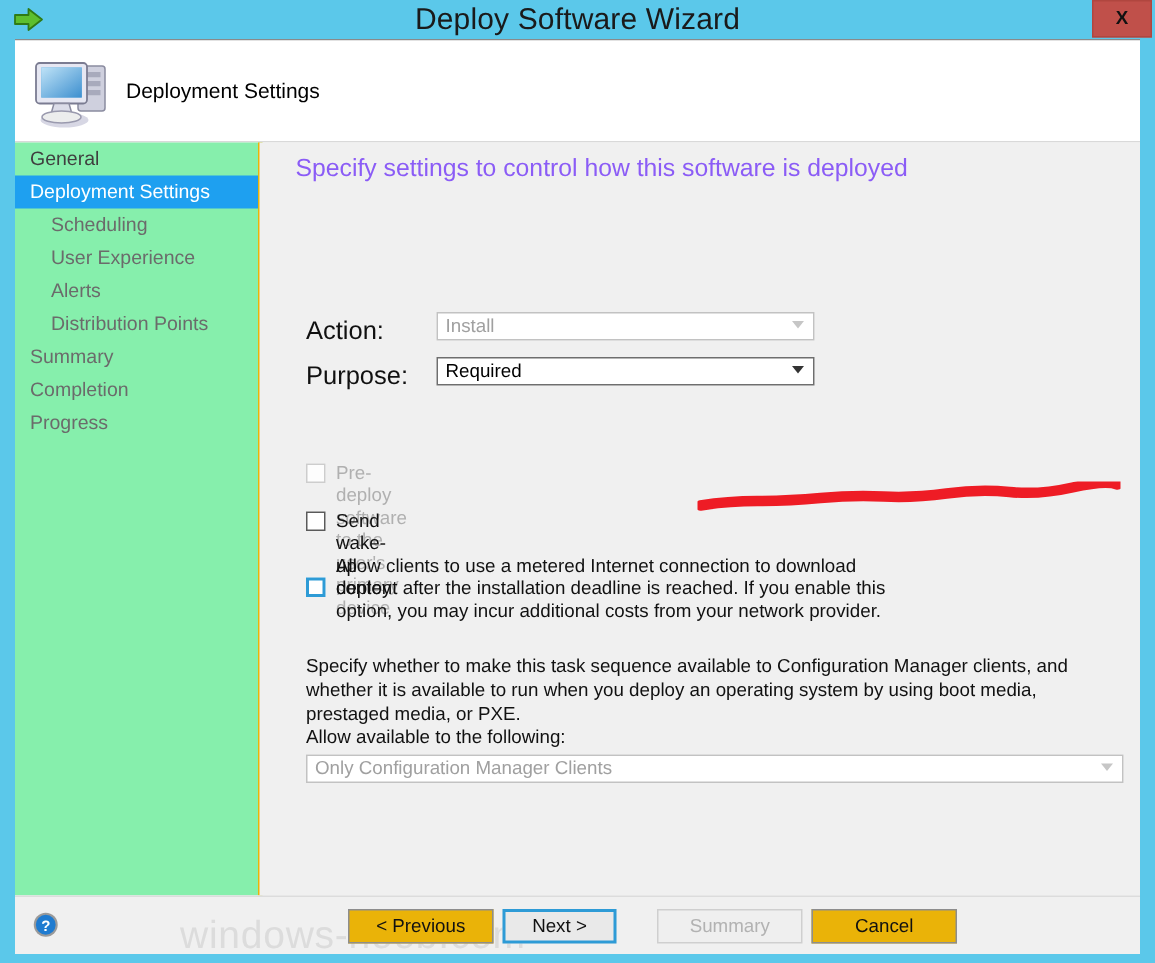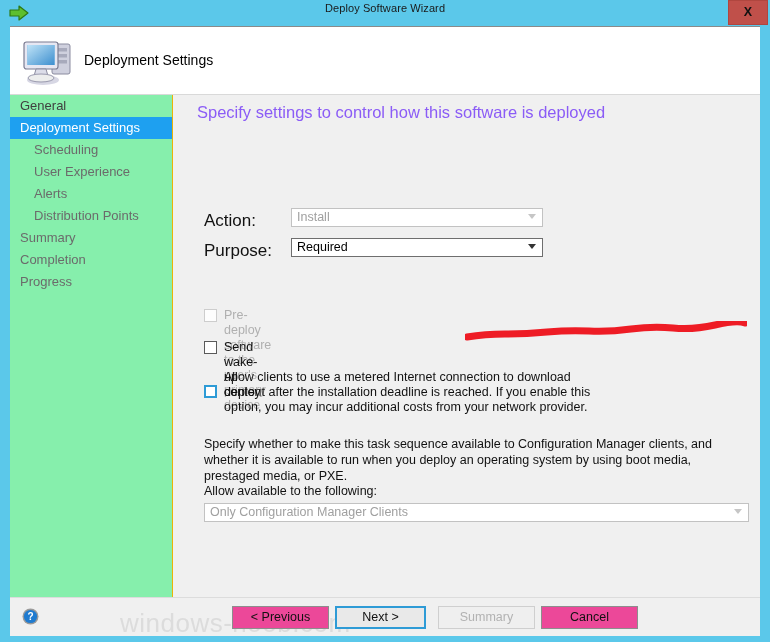--- a/index.html
+++ b/index.html
@@ -24,21 +24,21 @@
     background: #5BC8EA;
   }
   #back-arrow {
     position: absolute; left: 8px; top: 4px;
     width: 22px; height: 18px;
   }
   #title-text {
     position: absolute; left: 0; top: 2px;
     width: 770px;
     text-align: center;
-    font-size: 11px;
+    font-size: 20px;
     color: #1a1a1a;
     letter-spacing: 0.1px;
   }
   #close-button {
     position: absolute; right: 2px; top: 0px;
     width: 40px; height: 25px;
     background: #c0504a;
     border: 1px solid #b0463f;
     box-sizing: border-box;
     color: #111;
@@ -193,21 +193,21 @@
   #help-icon {
     position: absolute; left: 12px; top: 10px;
     width: 17px; height: 17px;
     cursor: pointer;
   }
   .wbutton {
     position: absolute;
     top: 8px;
     height: 23px;
     box-sizing: border-box;
-    background: #ec4899;
+    background: #eab308;
     border: 1px solid #8d8d8d;
     font-size: 12.5px;
     color: #111;
     text-align: center;
     line-height: 21px;
     cursor: pointer;
     font-family: "Liberation Sans", sans-serif;
   }
   .wbutton.focus {
     border: 2px solid #2e9bd6;
@@ -325,19 +325,19 @@
       <span id="help-icon">
         <svg width="17" height="17" viewBox="0 0 17 17">
           <circle cx="8.5" cy="8.5" r="8" fill="#9a9a9a"></circle>
           <circle cx="8.5" cy="8.5" r="6.6" fill="#1f7bd0"></circle>
           <text x="8.5" y="12.4" font-size="10" font-family="Liberation Sans, sans-serif" fill="#ffffff" text-anchor="middle" font-weight="bold">?</text>
         </svg>
       </span>
       <div id="watermark">windows-noob.com</div>
 
       <div class="wbutton" style="left:222px; width:97px;">&lt; Previous</div>
-      <div class="wbutton focus" style="left:325px; width:91px;">Next &gt;</div>
+      <div class="wbutton focus" style="left:325px; width:76px;">Next &gt;</div>
       <div class="wbutton disabled" style="left:428px; width:97px;">Summary</div>
       <div class="wbutton" style="left:531px; width:97px;">Cancel</div>
     </div>
 
   </div>
 </div>
 
 </body></html>

